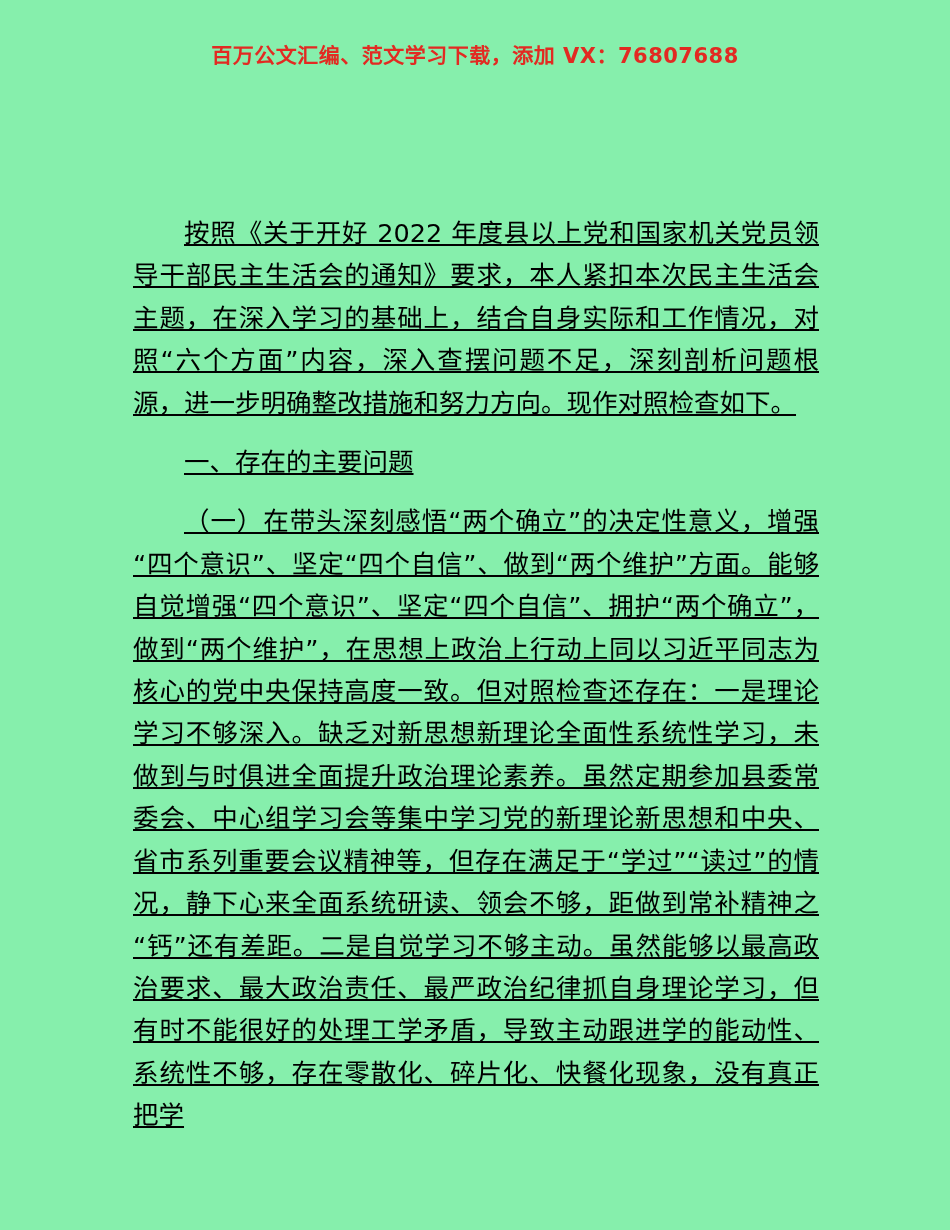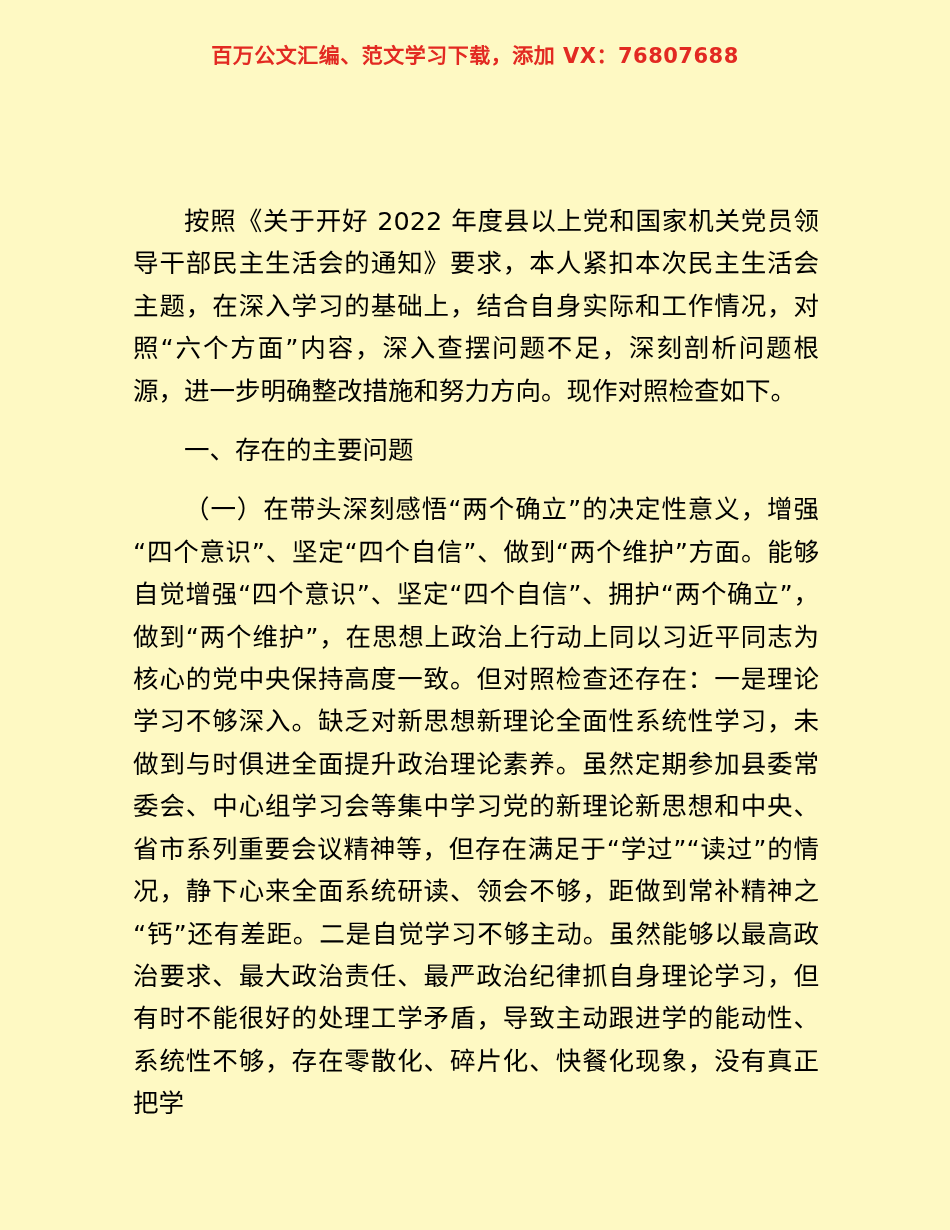--- a/index.html
+++ b/index.html
@@ -13,21 +13,21 @@
     height: 1230px;
     overflow: hidden;
     font-family: "DejaVu Sans", "Liberation Sans", sans-serif;
     -webkit-font-smoothing: antialiased;
   }
 
   .page {
     position: relative;
     width: 950px;
     height: 1230px;
-    background: #fef9c3;
+    background: #86efac;
     box-sizing: border-box;
   }
 
   
   .watermark-band {
     position: absolute;
     top: 44px;
     left: 0;
     width: 950px;
     text-align: center;
@@ -54,23 +54,24 @@
     font-weight: 700;
     line-height: 1.48;
     color: #000000;
     letter-spacing: 0.2px;
     font-family: "DejaVu Sans", "Liberation Sans", sans-serif;
   }
 
   
   .doc-body {
     position: absolute;
-    top: 200px;
+    top: 212px;
     left: 133px;
     width: 686px;
+    text-decoration: underline;
   }
 
   .para {
     font-size: 25.5px;
     line-height: 42.4px;
     color: #000000;
     text-align: justify;
     text-justify: inter-character;
     text-indent: 2em;
     margin: 0;

